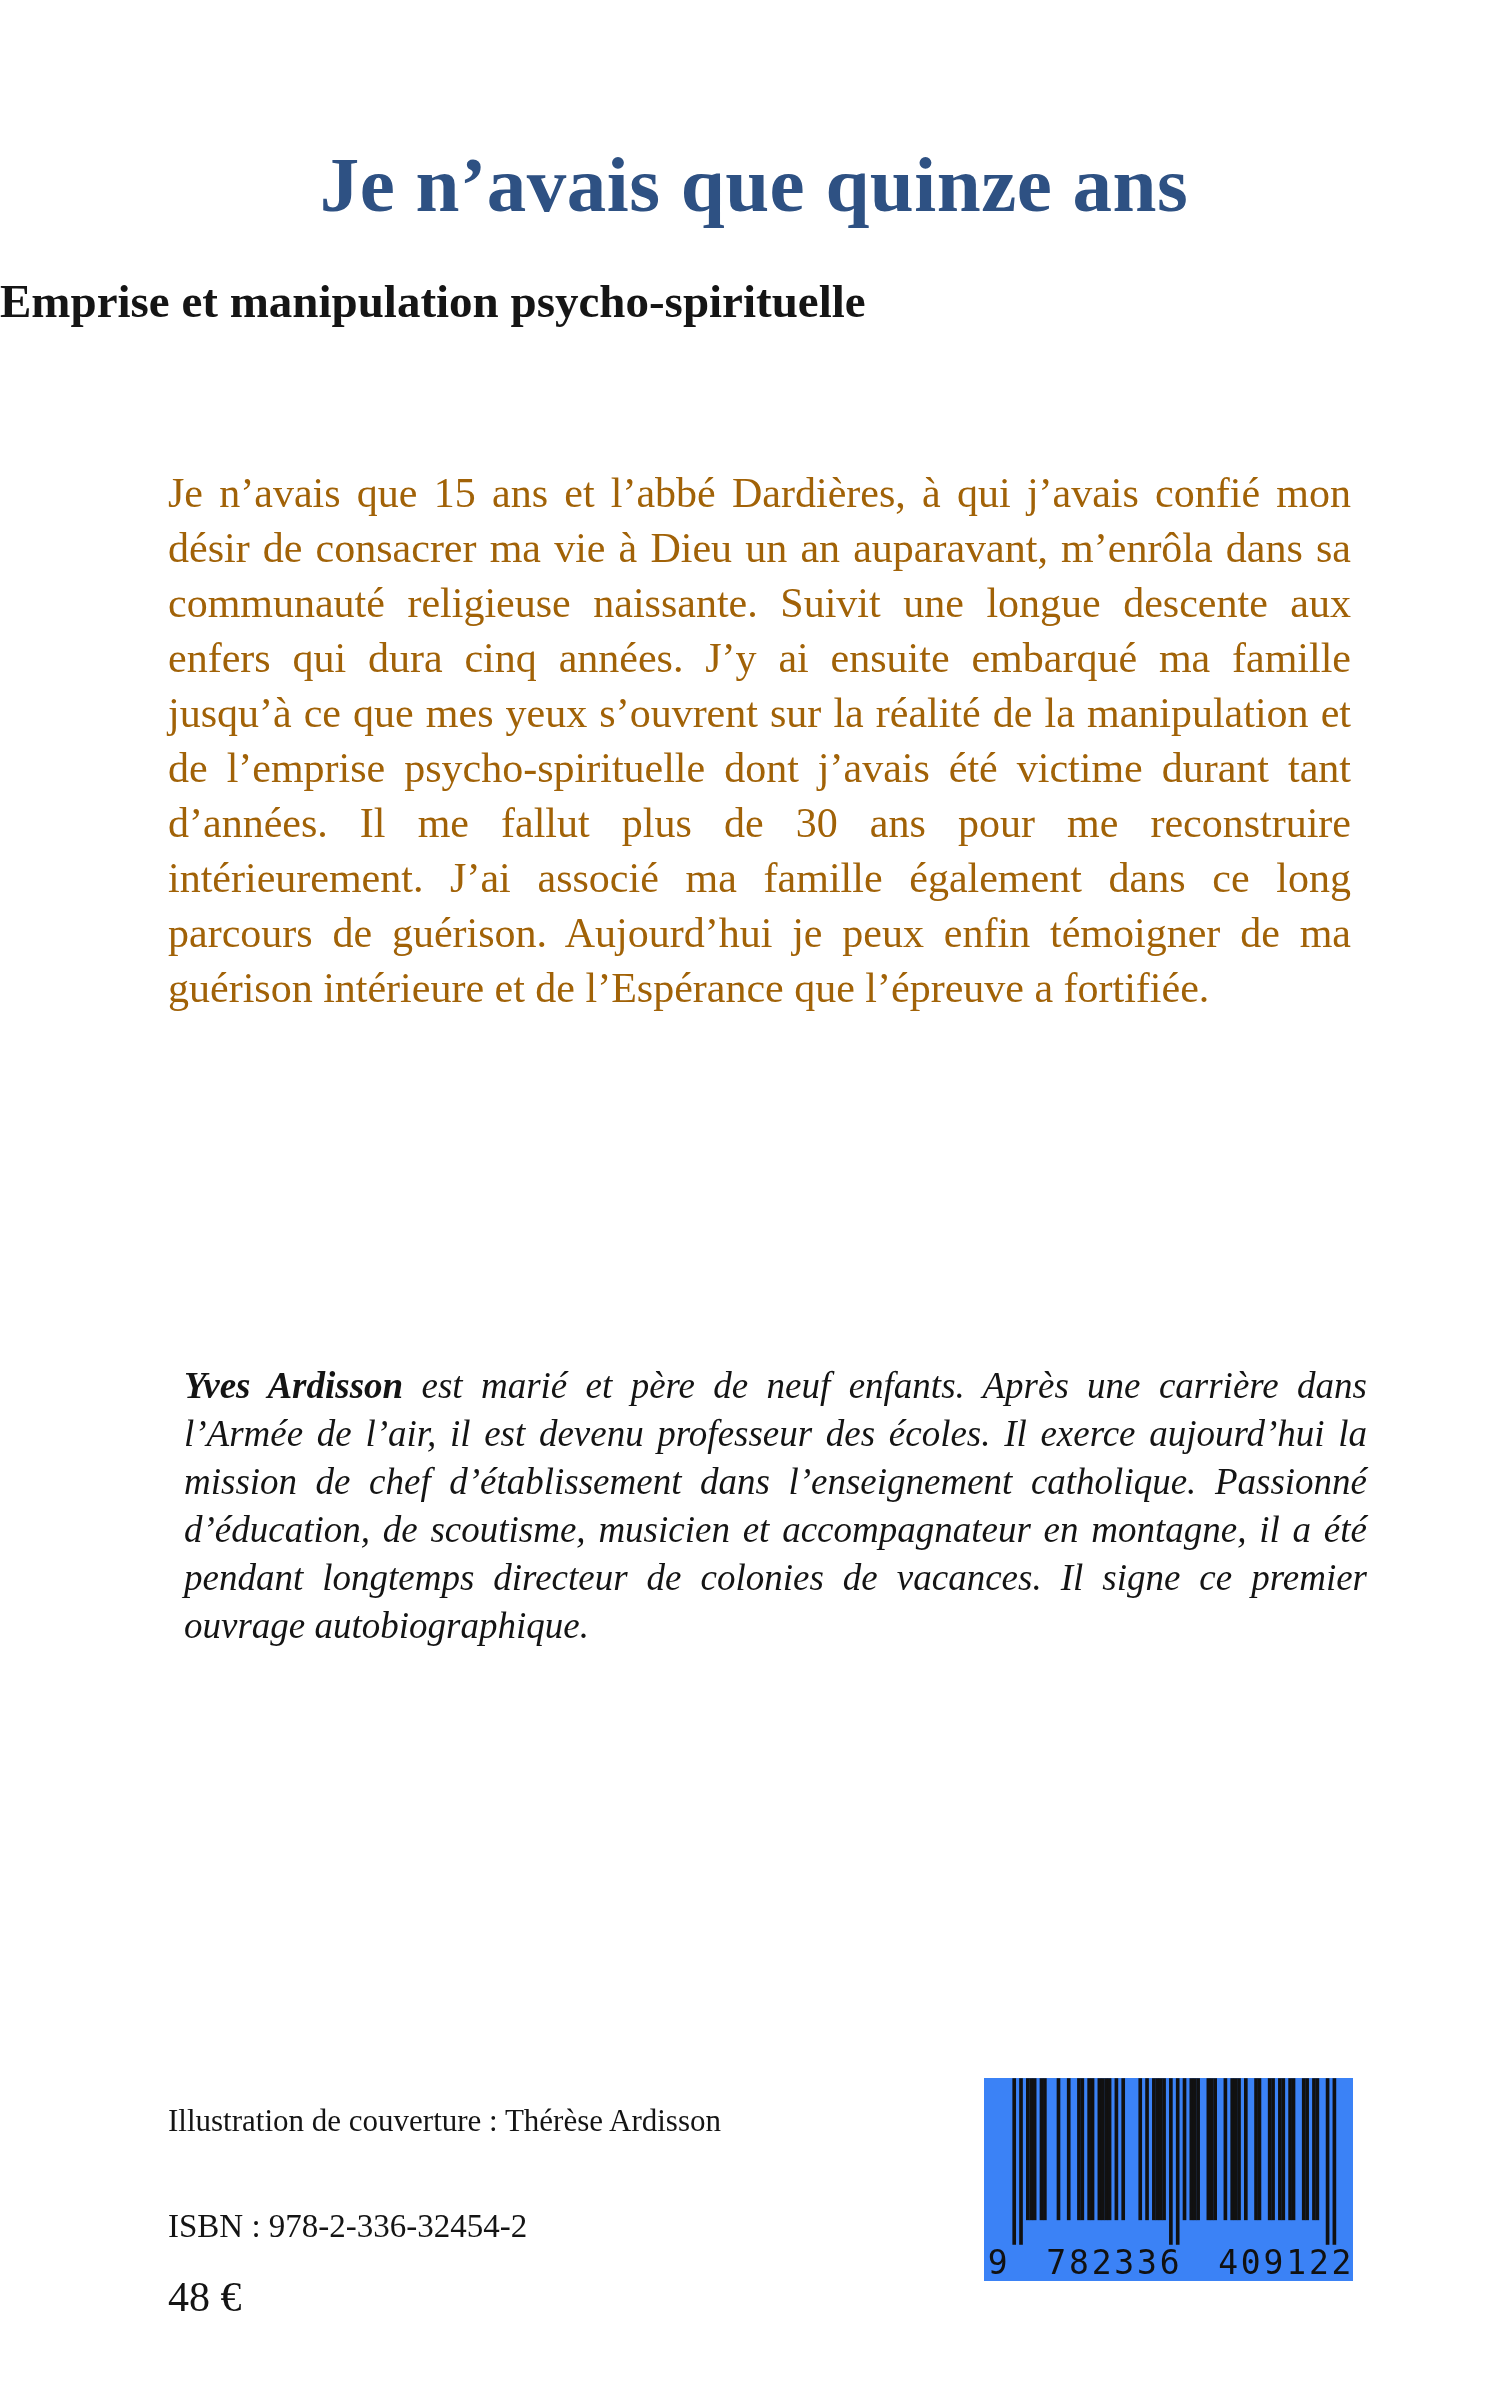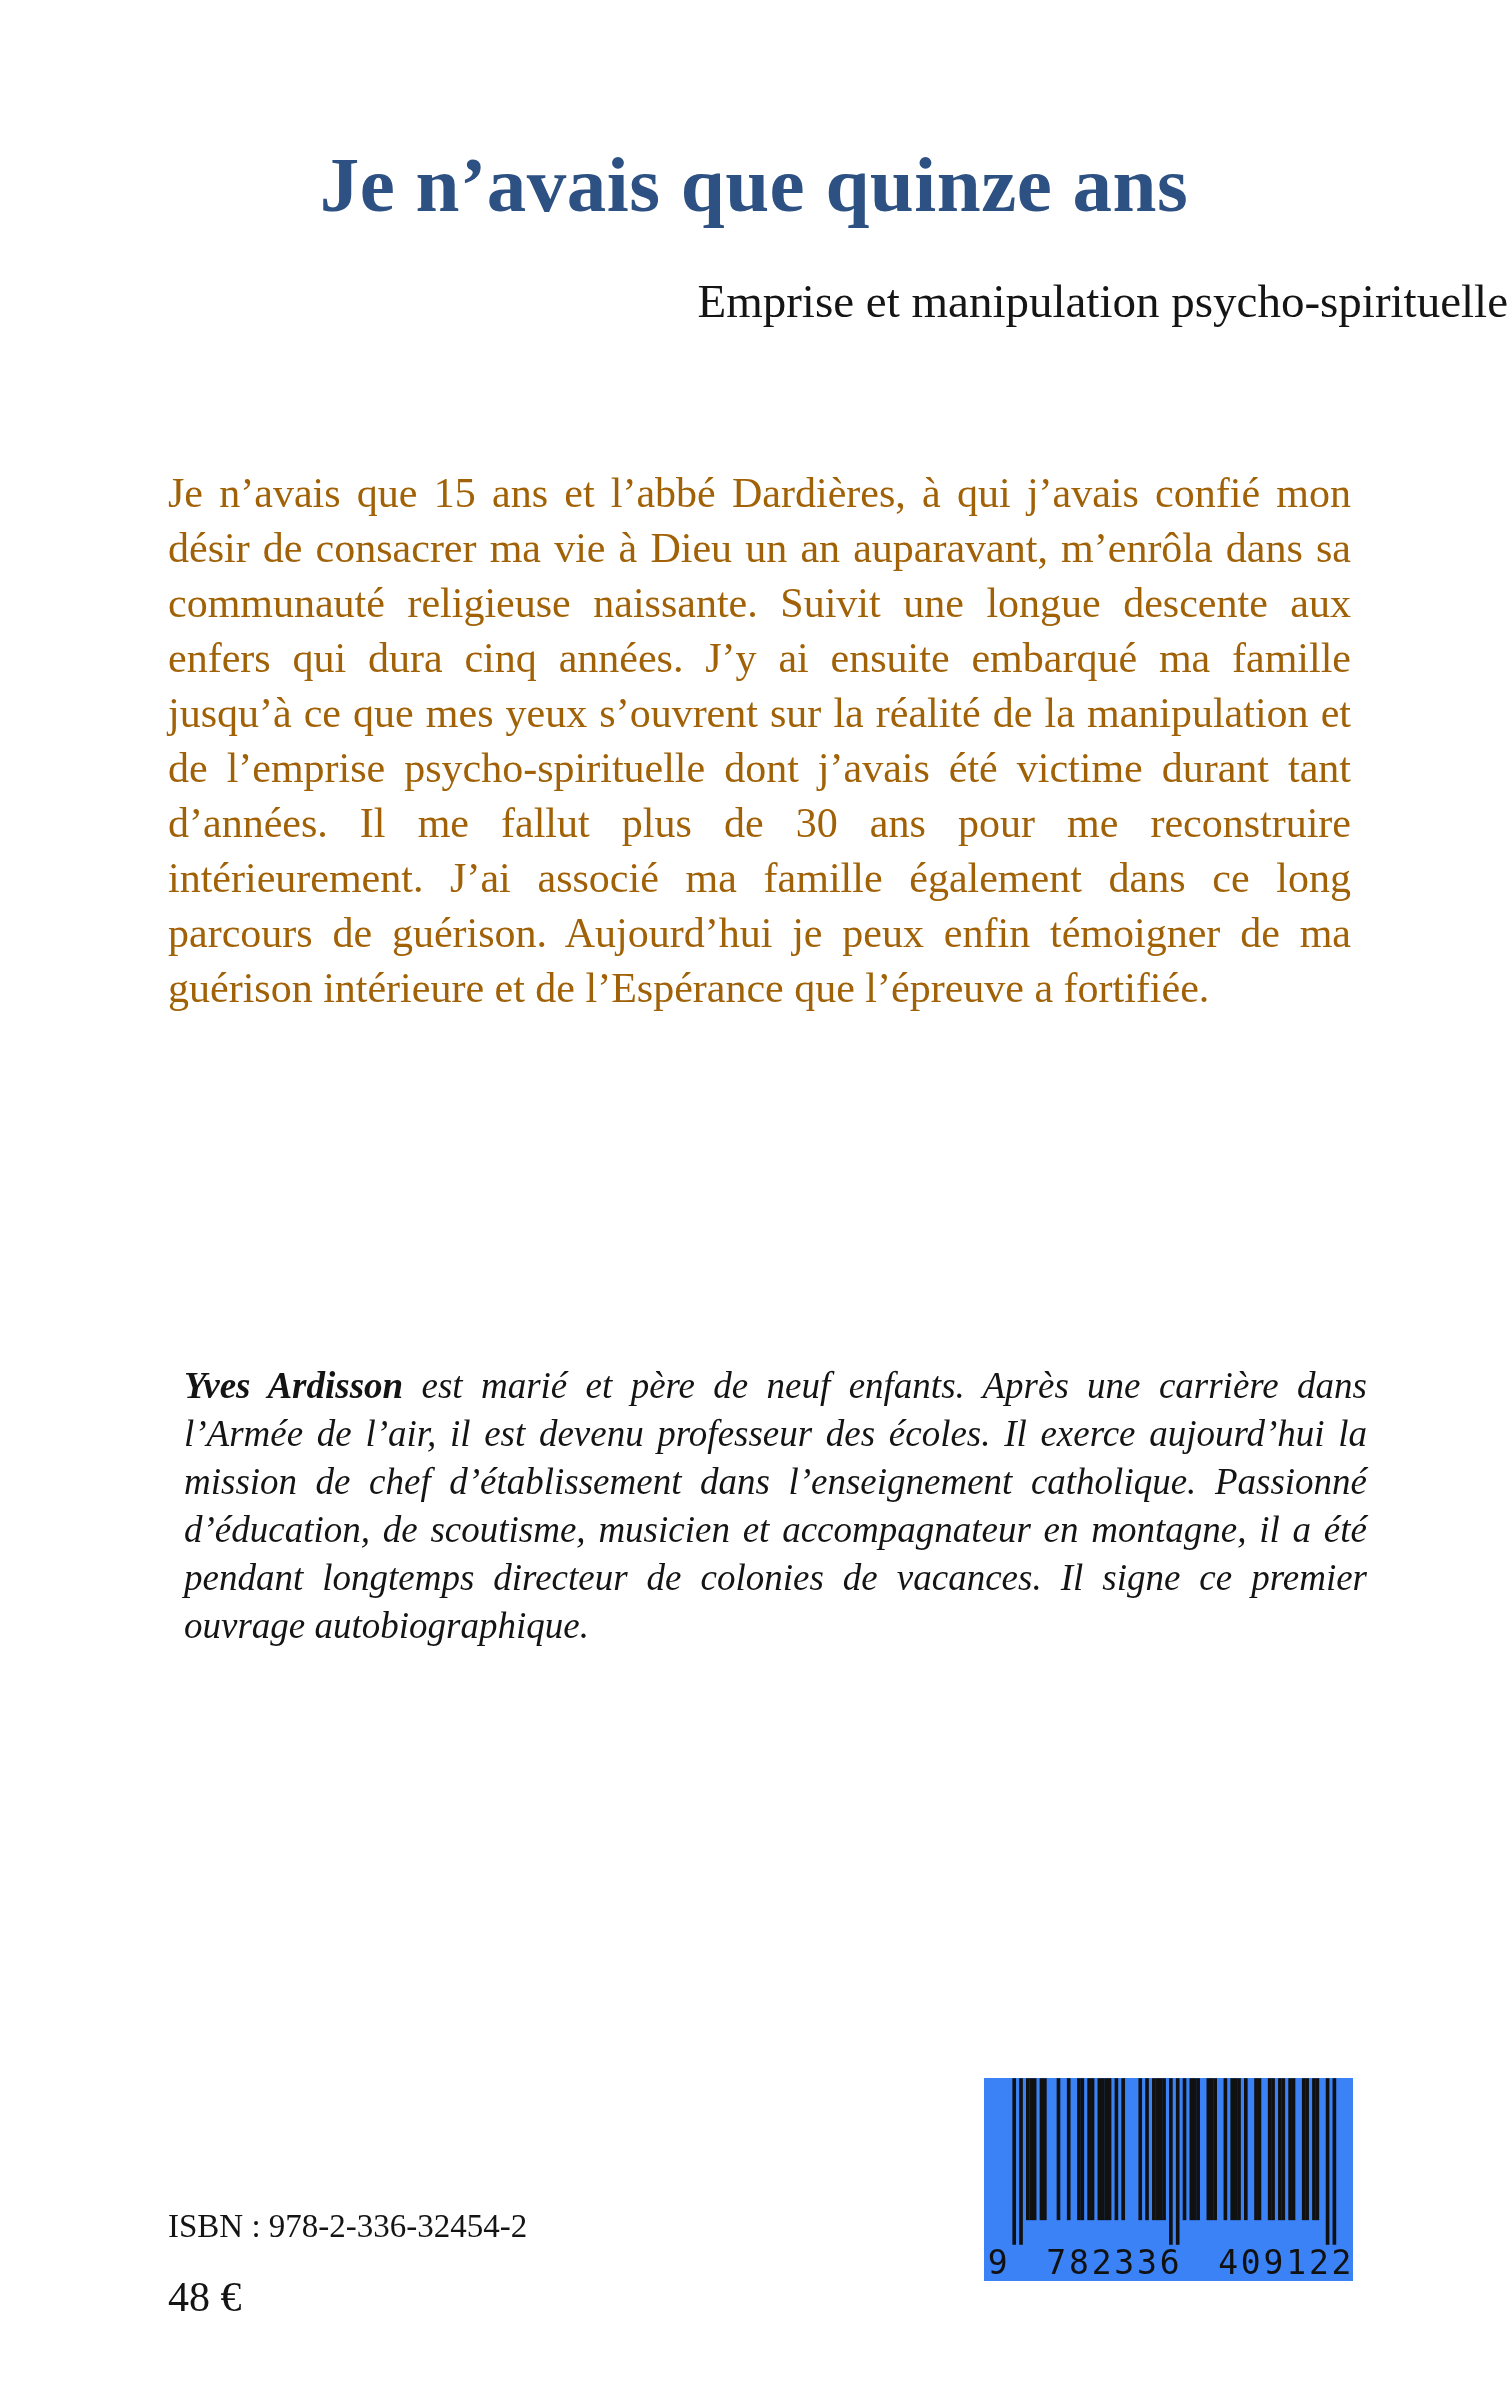--- a/index.html
+++ b/index.html
@@ -28,23 +28,23 @@
     font-weight: 700;
     letter-spacing: 0.5px;
     color: #2e5183;
   }
   .subtitle {
     position: absolute;
     top: 274px;
     left: 0;
     right: 0;
     margin: 0;
-    text-align: right;
+    text-align: left;
     font-size: 47px;
-    font-weight: 400;
+    font-weight: 700;
     color: #151515;
   }
   .synopsis {
     position: absolute;
     top: 466px;
     left: 168px;
     width: 1183px;
     margin: 0;
     font-size: 42px;
     line-height: 55px;
@@ -124,20 +124,21 @@
 <div class="page">
 
   <h1 class="title">Je n’avais que quinze ans</h1>
 
   <h2 class="subtitle">Emprise et manipulation psycho-spirituelle</h2>
 
   <p class="synopsis">Je n’avais que 15 ans et l’abbé Dardières, à qui j’avais confié mon désir de consacrer ma vie à Dieu un an auparavant, m’enrôla dans sa communauté religieuse naissante. Suivit une longue descente aux enfers qui dura cinq années. J’y ai ensuite embarqué ma famille jusqu’à ce que mes yeux s’ouvrent sur la réalité de la manipulation et de l’emprise psycho-spirituelle dont j’avais été victime durant tant d’années. Il me fallut plus de 30 ans pour me reconstruire intérieurement. J’ai associé ma famille également dans ce long parcours de guérison. Aujourd’hui je peux enfin témoigner de ma guérison intérieure et de l’Espérance que l’épreuve a fortifiée.</p>
 
   <p class="bio"><strong class="bio-author">Yves Ardisson</strong><span> est marié et père de neuf enfants. Après une carrière dans l’Armée de l’air, il est devenu professeur des écoles. Il exerce aujourd’hui la mission de chef d’établissement dans l’enseignement catholique. Passionné d’éducation, de scoutisme, musicien et accompagnateur en montagne, il a été pendant longtemps directeur de colonies de vacances. Il signe ce premier ouvrage autobiographique.</span></p>
 
+  <div class="credit">Illustration de couverture : Thérèse Ardisson</div>
 
   <div class="isbn">ISBN : 978-2-336-32454-2</div>
 
   <div class="price">48 €</div>
 
   <div class="barcode">
     <div class="barcode-bars" id="barcode-bars"><svg viewBox="0 0 390 176" width="369" height="167" xmlns="http://www.w3.org/2000/svg">
           <rect x="30.00" y="0" width="3.85" height="176" fill="#111"></rect>
           <rect x="37.20" y="0" width="3.85" height="176" fill="#111"></rect>
           <rect x="44.40" y="0" width="3.85" height="150" fill="#111"></rect>

